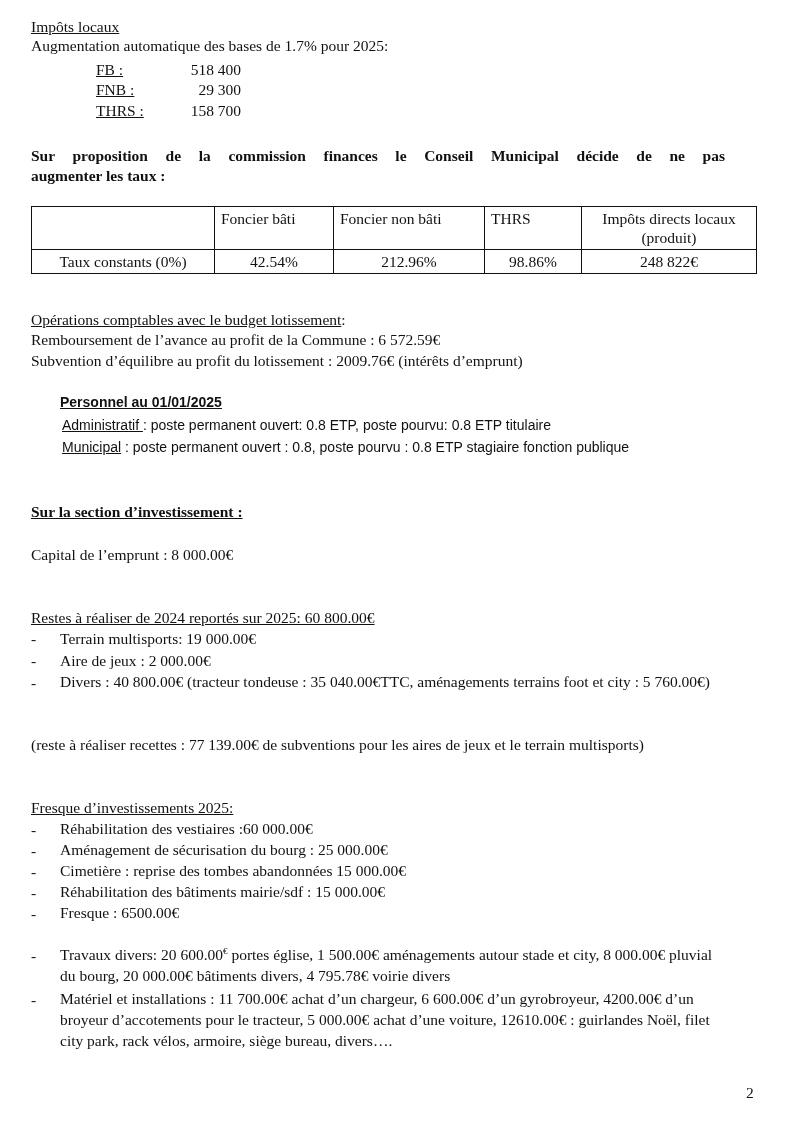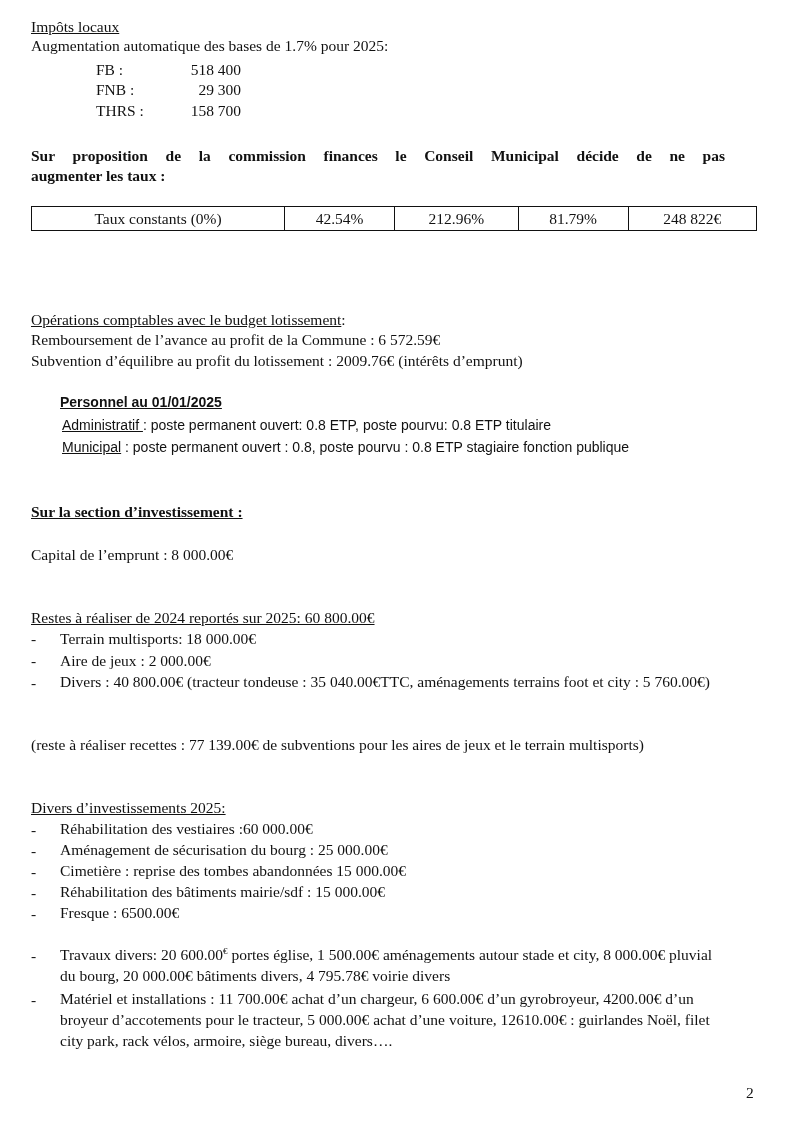--- a/index.html
+++ b/index.html
@@ -6,21 +6,21 @@
   body {
     width: 794px; height: 1123px; position: relative; overflow: hidden;
     font-family: "Liberation Serif", serif; color: #111; font-size: 15.5px;
   }
   .abs { position: absolute; }
   .line { position: absolute; left: 31px; white-space: nowrap; line-height: 19px; }
   .u { text-decoration: underline; }
   .b { font-weight: bold; }
   .sans { font-family: "Liberation Sans", sans-serif; font-size: 14px; padding-left: 25px; }
   .kv { position: absolute; line-height: 19px; white-space: nowrap; }
-  .kv .k { position: absolute; left: 0; }
+  .kv .k { position: absolute; left: 0; text-decoration: underline; }
   .kv .v { position: absolute; left: 0; width: 145px; text-align: right; }
   table.taux {
     position: absolute; left: 31px; top: 206px; width: 726px;
     border-collapse: collapse; font-size: 15.5px;
   }
   table.taux td {
     border: 1px solid #111; padding: 2px 6px; vertical-align: top; line-height: 19px;
   }
   table.taux td.c { text-align: center; }
   .bullet { position: absolute; left: 31px; line-height: 19px; }
@@ -44,53 +44,60 @@
 <div class="kv" style="left:96px; top:101px; width:160px;">
   <span class="k">THRS :</span>
   <span class="v">158 700</span>
 </div>
 
 <div class="line b" style="top:146px; width:694px; text-align:justify; text-align-last:justify; word-spacing:3px;">Sur proposition de la commission finances le Conseil Municipal décide de ne pas</div>
 <div class="line b" style="top:166px;">augmenter les taux :</div>
 
 <table class="taux">
   <tbody>
+      <tr>
+    <td style="width:170px;"></td>
+    <td style="width:106px;">Foncier bâti</td>
+    <td style="width:138px;">Foncier non bâti</td>
+    <td style="width:84px;">THRS</td>
+    <td class="c" style="height:38px;">Impôts directs locaux  (produit)</td>
+  </tr>
   <tr>
     <td class="c">Taux constants (0%)</td>
     <td class="c">42.54%</td>
     <td class="c">212.96%</td>
-    <td class="c">81.79%</td>
+    <td class="c">98.86%</td>
     <td class="c">248 822€</td>
   </tr>
 </tbody>
   </table>
 
 <div class="line" style="top:310px;"><span class="u">Opérations comptables avec le budget lotissement</span><span>:</span></div>
 <div class="line" style="top:330px;">Remboursement de l’avance au profit de la Commune : 6 572.59€</div>
 <div class="line" style="top:351px;">Subvention d’équilibre au profit du lotissement : 2009.76€ (intérêts d’emprunt)</div>
 
 <div class="line sans b u" style="left:35px; top:393px;">Personnel au 01/01/2025</div>
 <div class="line sans" style="left:37px; top:416px;"><span class="u">Administratif </span><span>: poste permanent ouvert: 0.8 ETP, poste pourvu: 0.8 ETP titulaire</span></div>
 <div class="line sans" style="left:37px; top:438px;"><span class="u">Municipal</span><span> : poste permanent ouvert : 0.8, poste pourvu : 0.8 ETP stagiaire fonction publique</span></div>
 
 <div class="line b u" style="top:502px;">Sur la section d’investissement :</div>
 <div class="line" style="top:545px;">Capital de l’emprunt : 8 000.00€</div>
 
 <div class="line u" style="top:608px;">Restes à réaliser de 2024 reportés sur 2025: 60 800.00€</div>
 <div>
   <div class="bullet" style="top:629px;">-</div>
-  <div class="btext" style="top:628px;">Terrain multisports: 18 000.00€</div>
+  <div class="btext" style="top:628px;">Terrain multisports: 19 000.00€</div>
   <div class="bullet" style="top:651px;">-</div>
   <div class="btext" style="top:650px;">Aire de jeux : 2 000.00€</div>
   <div class="bullet" style="top:673px;">-</div>
   <div class="btext" style="top:671px; width:650px;">Divers : 40 800.00€ (tracteur tondeuse : 35 040.00€TTC, aménagements terrains foot et city : 5 760.00€)</div>
 </div>
 <div class="para" style="top:734px; width:660px;">(reste à réaliser recettes : 77 139.00€ de subventions pour les aires de jeux et le terrain multisports)</div>
 
-<div class="line u" style="top:798px;">Divers d’investissements 2025:</div>
+<div class="line u" style="top:798px;">Fresque d’investissements 2025:</div>
 <div>
   <div class="bullet" style="top:820px;">-</div>
   <div class="btext" style="top:818px;">Réhabilitation des vestiaires :60 000.00€</div>
   <div class="bullet" style="top:841px;">-</div>
   <div class="btext" style="top:839px;">Aménagement de sécurisation du bourg : 25 000.00€</div>
   <div class="bullet" style="top:862px;">-</div>
   <div class="btext" style="top:860px;">Cimetière : reprise des tombes abandonnées 15 000.00€</div>
   <div class="bullet" style="top:883px;">-</div>
   <div class="btext" style="top:881px;">Réhabilitation des bâtiments mairie/sdf : 15 000.00€</div>
   <div class="bullet" style="top:904px;">-</div>

